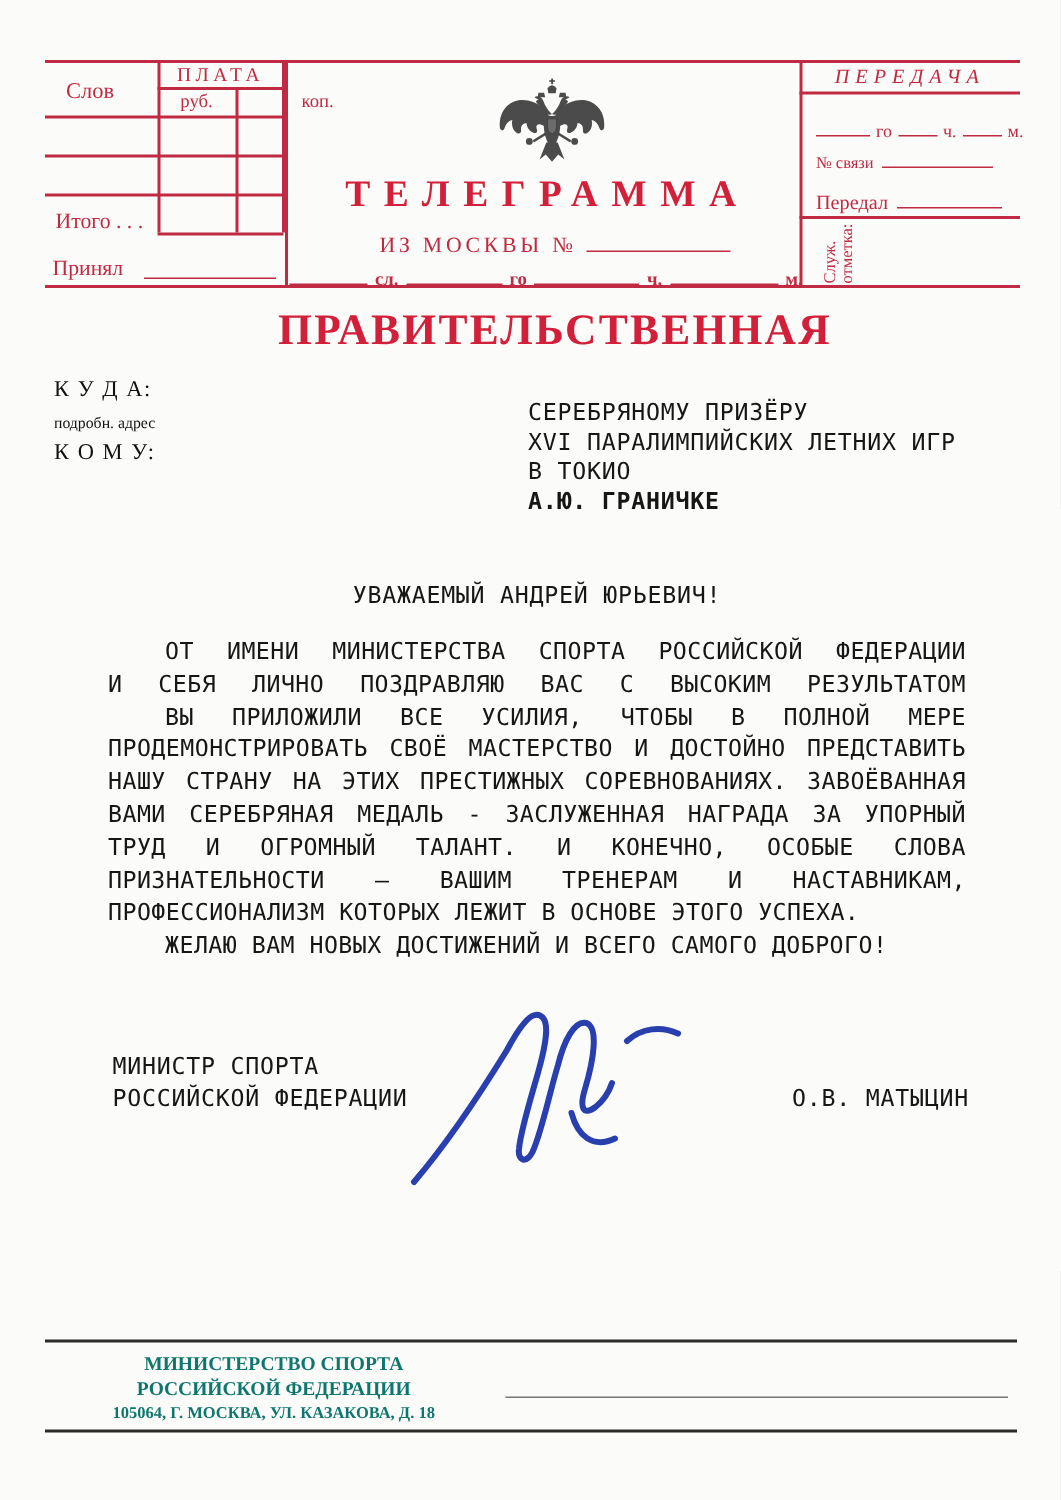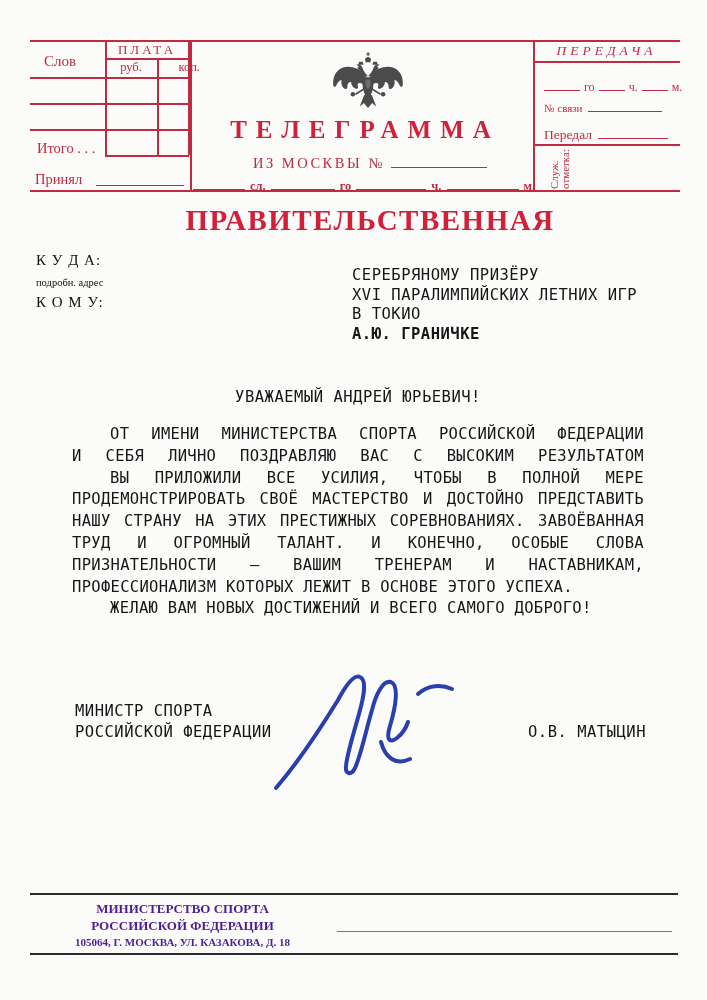--- a/index.html
+++ b/index.html
@@ -34,21 +34,21 @@
   .salutation{position:absolute;left:72px;top:388px;width:572px;text-align:center;
     font-size:15.5px;letter-spacing:.5px;}
   .vertical-note{position:absolute;left:534px;top:146px;width:52px;height:46px;
     display:flex;align-items:center;justify-content:center;}
   .vertical-note .inner{transform:rotate(-90deg);color:var(--red);font-size:11px;line-height:11px;white-space:nowrap;text-align:left;}
   .classification{position:absolute;left:33px;top:204px;width:674px;text-align:center;
     color:var(--title-red);font-weight:bold;font-size:29px;letter-spacing:1.5px;}
   .telegram-title{position:absolute;left:200px;top:116px;width:330px;text-align:center;
     color:var(--title-red);font-weight:bold;font-size:25px;letter-spacing:9px;}
   .black-label{position:absolute;color:#111;white-space:nowrap;}
-  .footer-org{position:absolute;left:55px;width:255px;text-align:center;color:#4c1d95;font-weight:bold;}
+  .footer-org{position:absolute;left:55px;width:255px;text-align:center;color:#0f766e;font-weight:bold;}
   .sig-label{position:absolute;font-size:15.5px;letter-spacing:.5px;white-space:nowrap;}
 </style>
 </head>
 <body>
 
 <div class="page">
 
   <div class="hline" style="left:30px;top:40px;width:650px;"></div>
   <div class="hline" style="left:30px;top:190px;width:650px;"></div>
   <div class="vline" style="left:190px;top:40px;height:151px;"></div>
@@ -59,21 +59,21 @@
   <div class="vline" style="left:188px;top:40px;height:115px;"></div>
   <div class="hline" style="left:105px;top:58px;width:84px;"></div>
   <div class="hline" style="left:30px;top:77px;width:159px;"></div>
   <div class="hline" style="left:30px;top:103px;width:159px;"></div>
   <div class="hline" style="left:30px;top:129px;width:159px;"></div>
   <div class="hline" style="left:105px;top:155px;width:84px;"></div>
 
   <div class="rl" style="left:105px;top:42px;width:84px;text-align:center;font-size:13px;letter-spacing:3px;">ПЛАТА</div>
   <div class="rl" style="left:44px;top:53px;font-size:15px;">Слов</div>
   <div class="rl" style="left:105px;top:60px;width:52px;text-align:center;font-size:12.5px;">руб.</div>
-  <div class="rl" style="left:157px;top:60px;width:43px;text-align:right;font-size:12.5px;">коп.</div>
+  <div class="rl" style="left:157px;top:60px;width:43px;text-align:left;font-size:12.5px;padding-left:44px;">коп.</div>
   <div class="rl" style="left:37px;top:140px;font-size:14.5px;">Итого . . .</div>
   <div class="rl" style="left:35px;top:171px;font-size:14.5px;">Принял</div>
   <div class="hline" style="left:96px;top:185px;width:88px;height:1.3px;"></div>
 
   <svg style="position:absolute;left:330px;top:52px;" width="76" height="68" viewBox="0 0 100 90">
     <g fill="#4b4b4b" stroke="none">
       <path d="M47,30 C38,21 25,17 16,21 C7,25 3,34 4,44 C4.5,46.5 7,47 8,44.5 C9.5,40 12,37.5 15,37 C14,42 15.5,46.5 19,48.5 C21,49.7 23,48.5 22.7,46 C22.4,42 24.5,40 27.5,39.8 C27.8,44 30.5,47.5 34,48.5 C36.2,49.1 37.5,47.5 36.6,45.2 C35.5,42 37,40.5 40,41 L47,44 Z"></path>
       <path d="M53,30 C62,21 75,17 84,21 C93,25 97,34 96,44 C95.5,46.5 93,47 92,44.5 C90.5,40 88,37.5 85,37 C86,42 84.5,46.5 81,48.5 C79,49.7 77,48.5 77.3,46 C77.6,42 75.5,40 72.5,39.8 C72.2,44 69.5,47.5 66,48.5 C63.8,49.1 62.5,47.5 63.4,45.2 C64.5,42 63,40.5 60,41 L53,44 Z"></path>
       <path d="M50,32 C46,28 43.5,24 42.5,20.5 C41,16.5 37,15 34.5,17 L38.5,19.5 C36,19.3 35.2,21 37,22.5 C40,25.2 44,29 47.5,32.5 Z"></path>
       <path d="M50,32 C54,28 56.5,24 57.5,20.5 C59,16.5 63,15 65.5,17 L61.5,19.5 C64,19.3 64.8,21 63,22.5 C60,25.2 56,29 52.5,32.5 Z"></path>
@@ -153,20 +153,21 @@
     <div class="addr-line bold">А.Ю. ГРАНИЧКЕ</div>
   </div>
 
   <div class="salutation mono">УВАЖАЕМЫЙ АНДРЕЙ ЮРЬЕВИЧ!</div>
   <div class="body-block mono" id="body-block">
       <div class="body-line jline indent">ОТ ИМЕНИ МИНИСТЕРСТВА СПОРТА РОССИЙСКОЙ ФЕДЕРАЦИИ</div>
       <div class="body-line jline">И СЕБЯ ЛИЧНО ПОЗДРАВЛЯЮ ВАС С ВЫСОКИМ РЕЗУЛЬТАТОМ</div>
       <div class="body-line jline indent">ВЫ ПРИЛОЖИЛИ ВСЕ УСИЛИЯ, ЧТОБЫ В ПОЛНОЙ МЕРЕ</div>
       <div class="body-line jline">ПРОДЕМОНСТРИРОВАТЬ СВОЁ МАСТЕРСТВО И ДОСТОЙНО ПРЕДСТАВИТЬ</div>
       <div class="body-line jline">НАШУ СТРАНУ НА ЭТИХ ПРЕСТИЖНЫХ СОРЕВНОВАНИЯХ. ЗАВОЁВАННАЯ</div>
+      <div class="body-line jline">ВАМИ СЕРЕБРЯНАЯ МЕДАЛЬ  - ЗАСЛУЖЕННАЯ НАГРАДА ЗА УПОРНЫЙ</div>
       <div class="body-line jline">ТРУД И ОГРОМНЫЙ ТАЛАНТ. И КОНЕЧНО, ОСОБЫЕ СЛОВА</div>
       <div class="body-line jline">ПРИЗНАТЕЛЬНОСТИ – ВАШИМ ТРЕНЕРАМ И НАСТАВНИКАМ,</div>
       <div class="body-line">ПРОФЕССИОНАЛИЗМ КОТОРЫХ ЛЕЖИТ В ОСНОВЕ ЭТОГО УСПЕХА.</div>
       <div class="body-line indent">ЖЕЛАЮ ВАМ НОВЫХ ДОСТИЖЕНИЙ И ВСЕГО САМОГО ДОБРОГО!</div>
     </div>
 
   <div class="sig-label mono" style="left:75px;top:702px;">МИНИСТР СПОРТА</div>
   <div class="sig-label mono" style="left:75px;top:723px;">РОССИЙСКОЙ ФЕДЕРАЦИИ</div>
   <div class="sig-label mono" style="left:528px;top:723px;">О.В. МАТЫЦИН</div>
 

